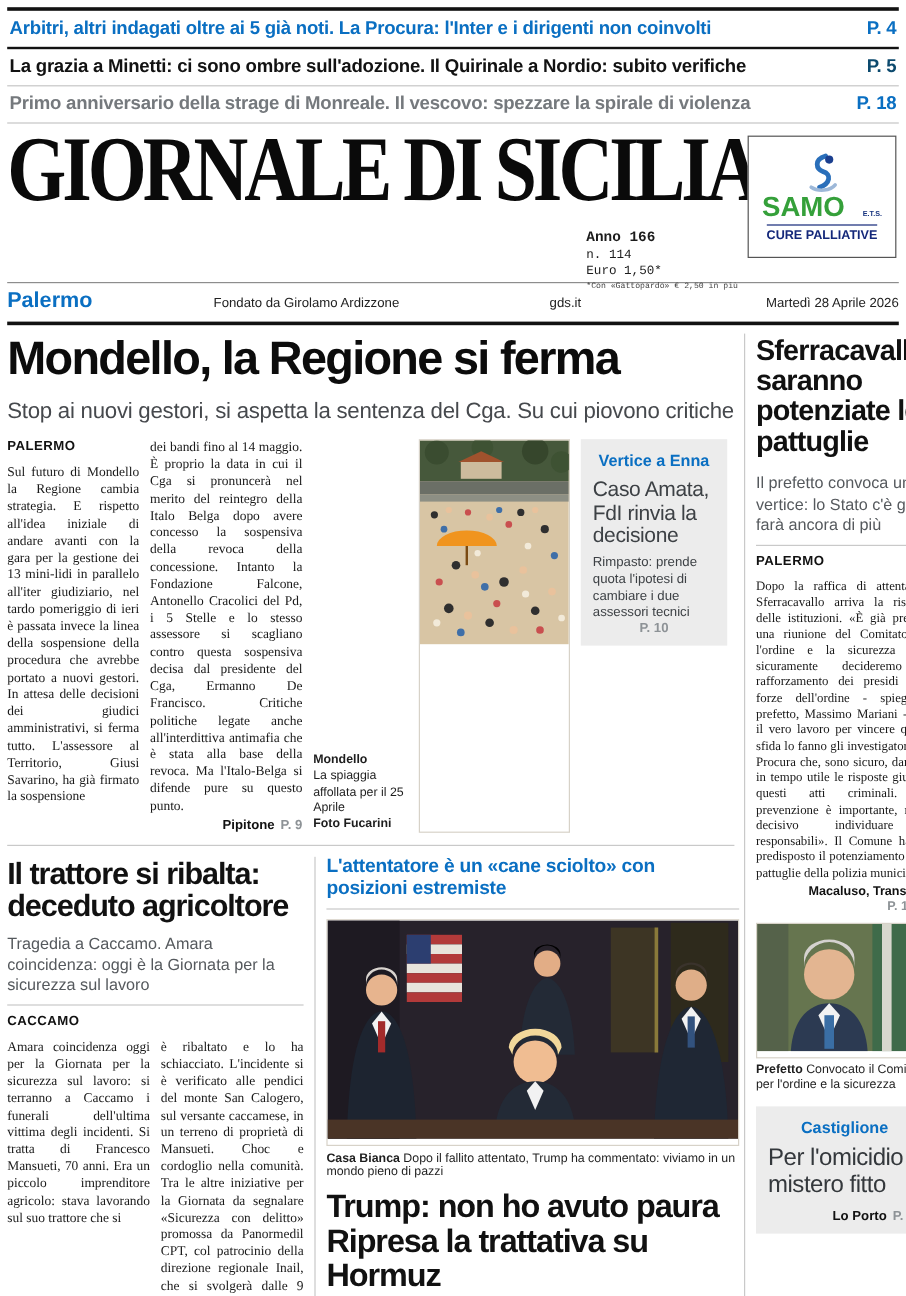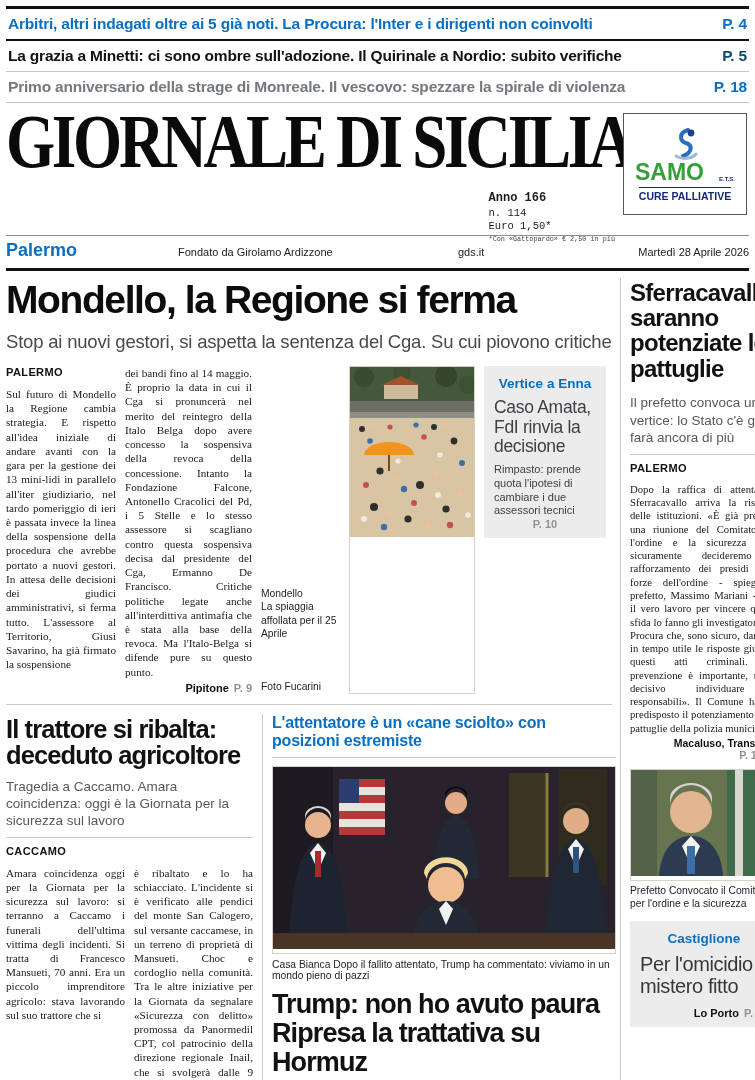--- a/index.html
+++ b/index.html
@@ -48,21 +48,21 @@
 
   .mond-headline{margin:0 0 9px;font-size:39px;font-weight:bold;letter-spacing:-1.4px;color:#0c0c0c;}
   .mond-sub{margin:0 0 13px;font-size:18.5px;font-weight:400;color:#46494d;letter-spacing:-.2px;}
   .mond-grid{display:grid;grid-template-columns:110px 127px 79px 126px 122px;column-gap:9px;}
   .kicker{font-size:11px;font-weight:bold;letter-spacing:.4px;margin:0 0 9px;color:#111;}
   .body-serif{font-family:"Liberation Serif",serif;font-size:11.2px;line-height:1.27;
               text-align:justify;hyphens:auto;color:#191919;}
   .byline{display:flex;justify-content:flex-end;gap:5px;font-size:11px;font-weight:bold;margin-top:3px;}
   .pageref{color:#8d9296;}
   .caption-col{display:flex;flex-direction:column;justify-content:flex-end;font-size:10.3px;line-height:1.3;color:#1e1e1e;}
-  .cap-label{font-weight:normal;margin-top:40px;}
+  .cap-label{font-weight:bold;}
   .photo-frame{border:1px solid #d7d2c8;}
   .vertice-box{background:#ececec;padding:10px 10px 8px;height:172px;box-sizing:border-box;
                display:flex;flex-direction:column;}
   .box-kicker{color:#0a6fc2;font-weight:bold;font-size:13.5px;margin-bottom:7px;text-align:center;}
   .box-headline{font-size:17.5px;font-weight:400;color:#3d4145;line-height:1.12;letter-spacing:-.3px;}
   .box-text{font-size:11px;color:#3d4145;line-height:1.25;margin-top:auto;}
   .box-page{text-align:center;font-weight:bold;font-size:11px;color:#8d9296;}
 
   .rule{border:none;border-top:1px solid #c9c9c9;margin:10px 0 9px;}
   .thin-rule{border:none;border-top:1px solid #c9c9c9;margin:7px 0;}

